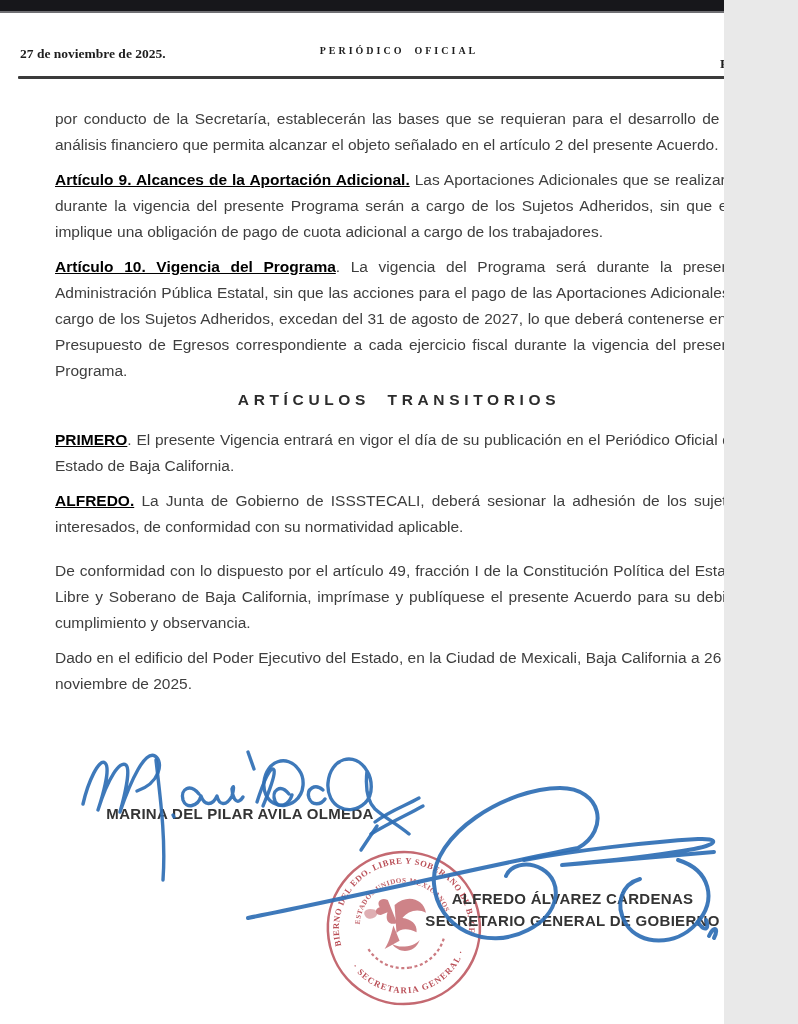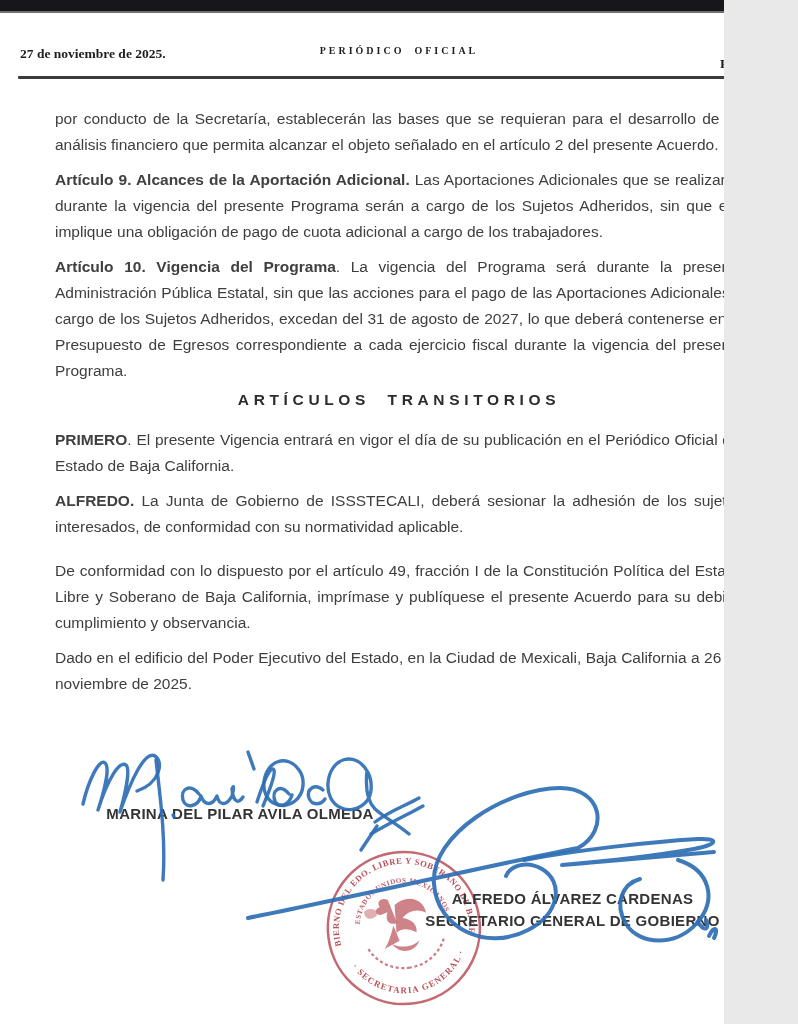--- a/index.html
+++ b/index.html
@@ -33,21 +33,21 @@
   .header-rule{
     position:absolute;top:76px;left:18px;width:750px;height:3px;
     background:#3b3b3b;border-radius:1px;
   }
   main.doc-body{
     position:absolute;top:106px;left:55px;width:688px;
     font-size:15.5px;line-height:26px;color:var(--body-text,#3e3e3e);
     text-align:justify;
   }
   .para{margin:0 0 9px 0;}
-  .para .lead{font-weight:bold;color:#404040;}
+  .para .lead{font-weight:bold;color:#000000;text-decoration:underline;}
   .para.gap-lg{margin-bottom:18px;}
   .heading{
     margin:-6px 0 14px 0;text-align:center;font-weight:bold;color:#2c2c2c;
     letter-spacing:0.30em;word-spacing:0.55em;font-size:15.5px;
   }
   .sig-block{
     position:absolute;text-align:center;font-weight:bold;
     color:#343434;font-size:15px;line-height:20.5px;letter-spacing:0.02em;
   }
   .sig-block.governor{left:85px;top:804px;width:310px;}

